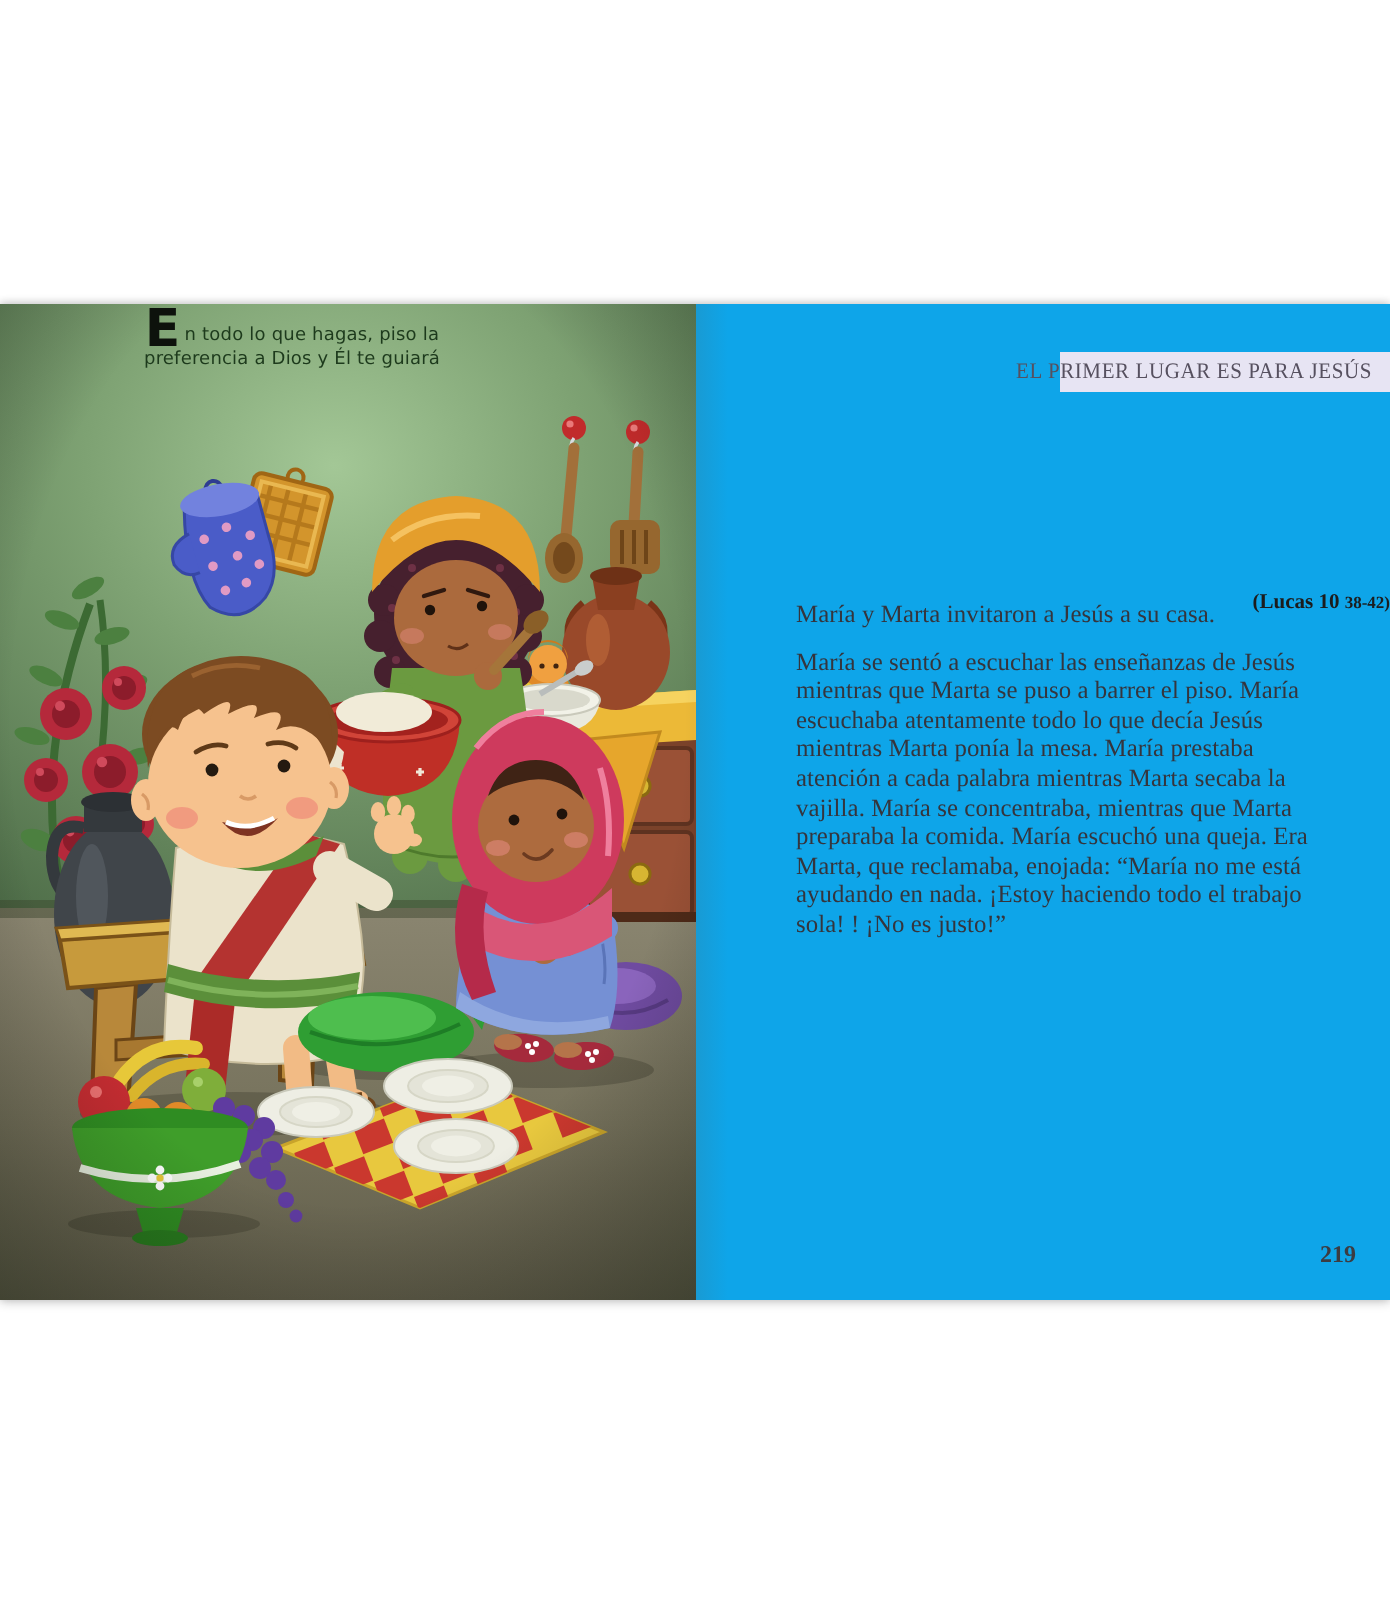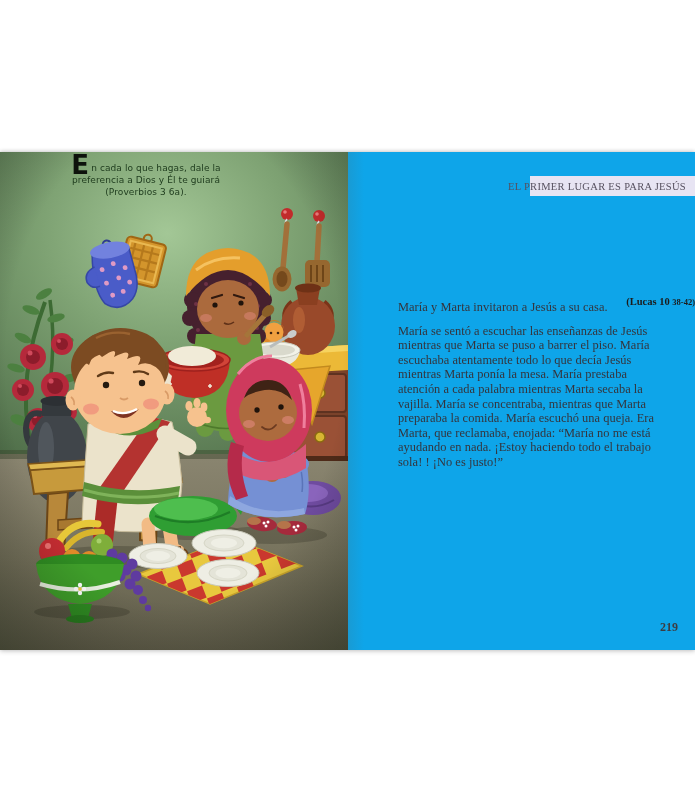--- a/index.html
+++ b/index.html
@@ -457,24 +457,23 @@
             <circle cx="80" cy="437" r="1.8" fill="#e8c83a"></circle>
           </g>
         </g>
 
         <rect x="0" y="0" width="348" height="498" fill="url(#vigG)"></rect>
       </svg>
 
       <div class="verse">
         <div class="verse-line1">
           <span class="dropcap">E</span>
-          <span>n cada lo que hagas, dale la</span>
+          <span>n todo lo que hagas, piso la</span>
         </div>
         <div>preferencia a Dios y Él te guiará</div>
-        <div>(Proverbios 3 6a).</div>
       </div>
     </div>
 
     <div class="page-right">
       <div class="chapter-band">
         <span>EL PRIMER LUGAR ES PARA JESÚS</span>
       </div>
       <div class="subtitle">
         <span>(Lucas 10 </span><span class="verses">38-42)</span>
       </div>

